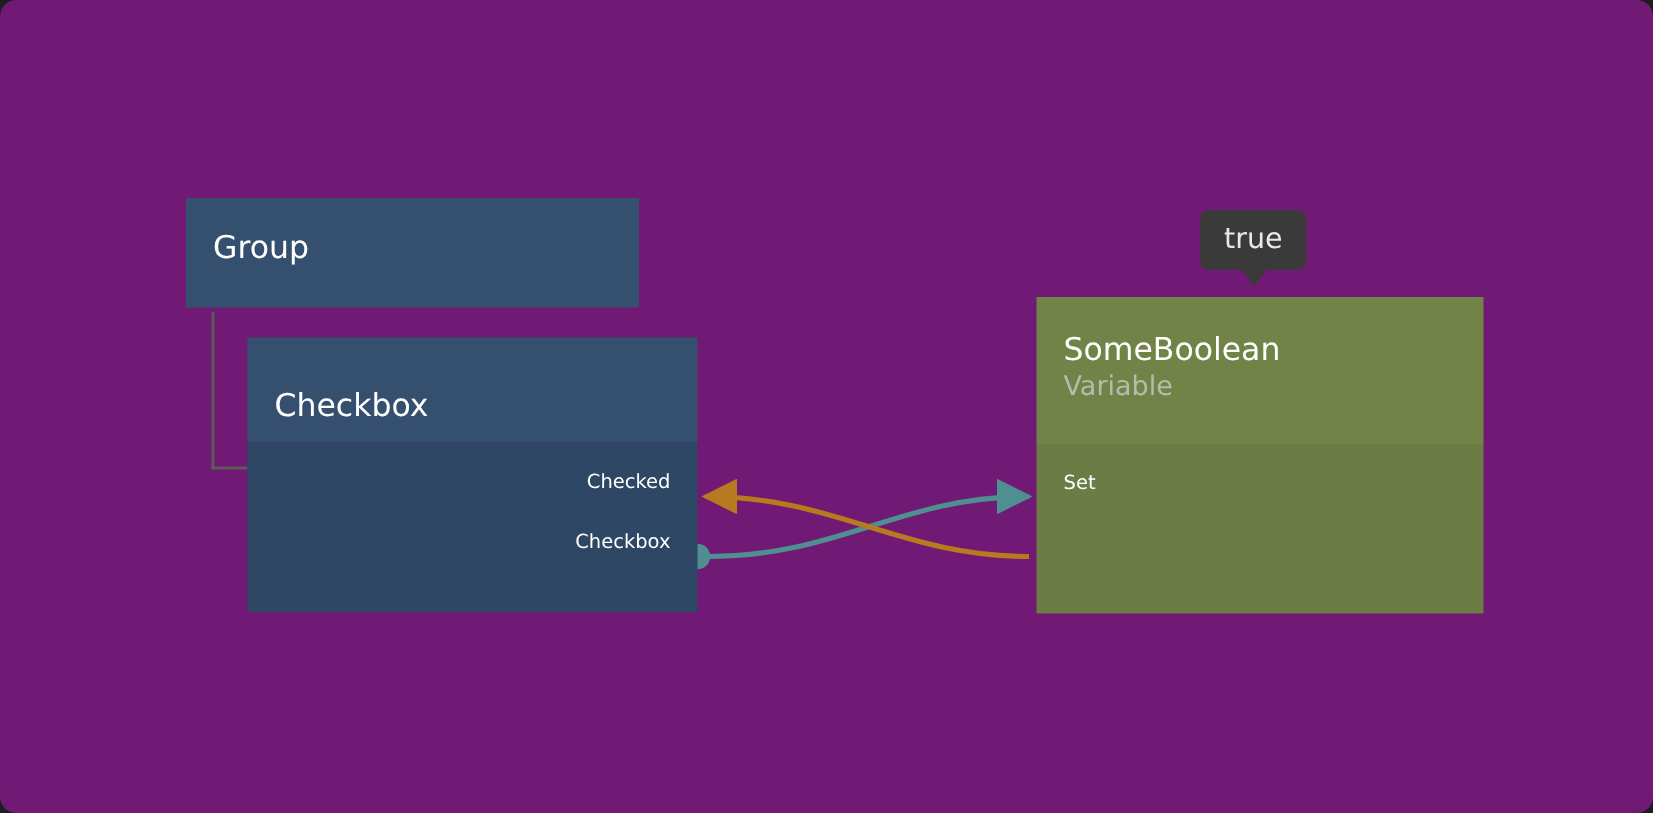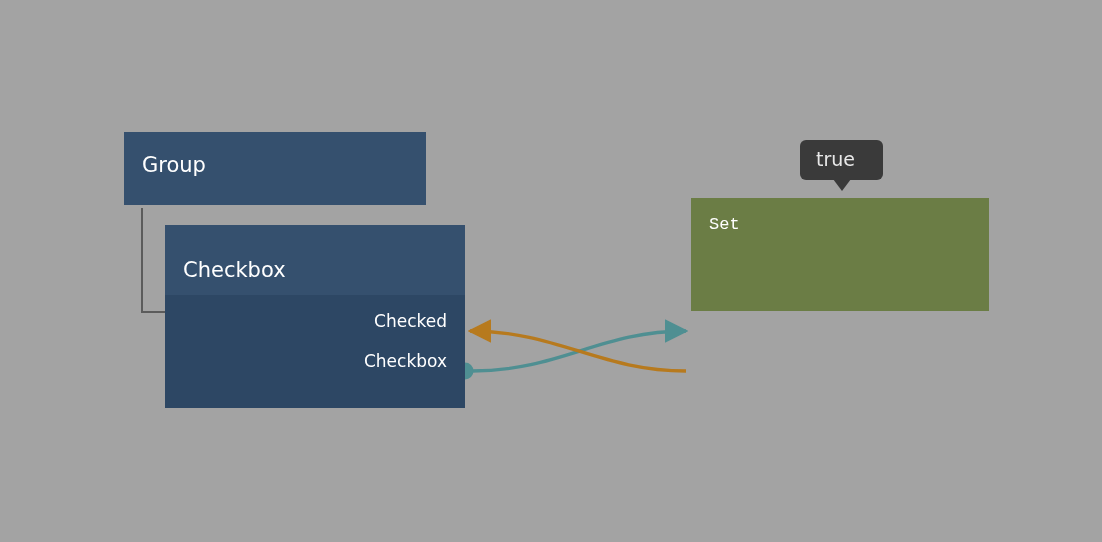--- a/index.html
+++ b/index.html
@@ -12,21 +12,22 @@
     height: 542px;
     position: relative;
     overflow: hidden;
     font-family: "DejaVu Sans", "Liberation Sans", sans-serif;
     -webkit-font-smoothing: antialiased;
   }
 
   #canvas {
     position: absolute;
     inset: 0;
-    background: #a3a3a3;
+    background: #701a75;
+    border-radius: 11px;
   }
 
   
   #wires {
     position: absolute;
     left: 0; top: 0;
     width: 1102px;
     height: 542px;
     pointer-events: none;
   }
@@ -119,42 +120,41 @@
     height: 113px;
     padding-top: 6px;
   }
 
   
   .port {
     position: relative;
     height: 40px;
     display: flex;
     align-items: center;
-    font-size: 17px;
+    font-size: 13px;
     color: #ffffff;
     white-space: nowrap;
   }
   .port.out {
     justify-content: flex-end;
     padding-right: 18px;
   }
   .port.in {
     justify-content: flex-start;
     padding-left: 18px;
-    font-family: Liberation Mono, monospace;
   }
 
   
   #tooltip {
     position: absolute;
     left: 800px;
     top: 140px;
     background: #3a3a3a;
     border-radius: 6px;
-    padding: 8px 28px 9px 16px;
+    padding: 8px 16px 9px 16px;
     font-size: 19px;
     line-height: 23px;
     color: #e8e8e8;
     white-space: nowrap;
   }
   #tooltip::after {
     content: "";
     position: absolute;
     left: 50%;
     bottom: -11px;
@@ -208,20 +208,24 @@
         <span>Checkbox</span>
       </div>
     </div>
   </div>
 
   <div id="tooltip">
     <span>true</span>
   </div>
 
   <div class="node green" id="node-variable">
+    <div class="node-header">
+      <div class="node-title">SomeBoolean</div>
+      <div class="node-subtitle">Variable</div>
+    </div>
     <div class="node-body">
       <div class="port in">
         <span>Set</span>
       </div>
     </div>
   </div>
 
 </div>
 
 </body></html>

